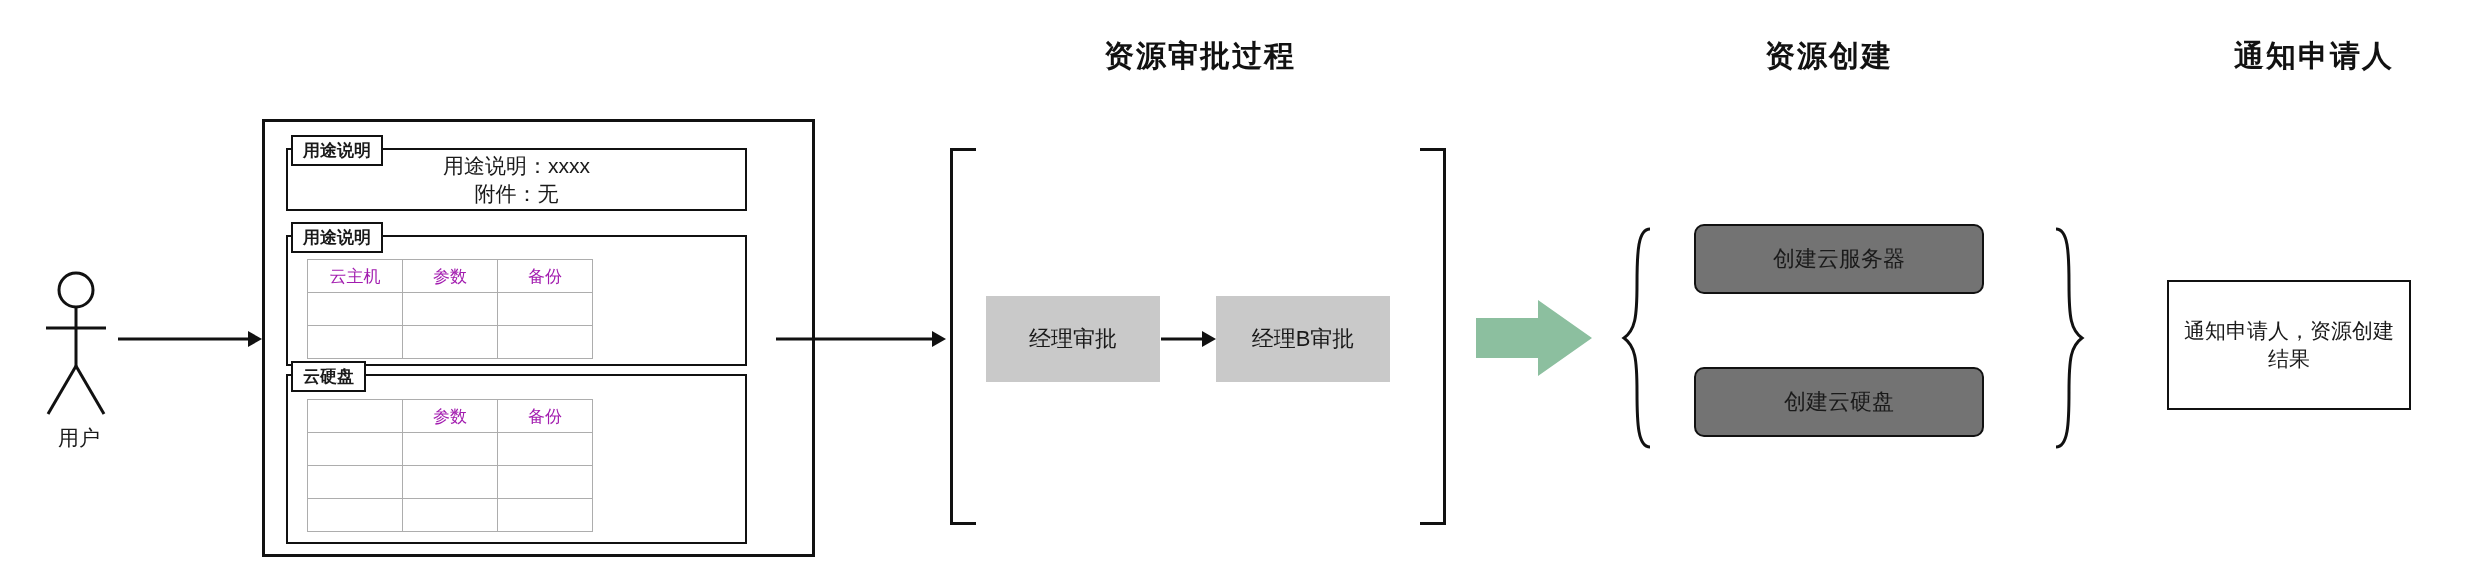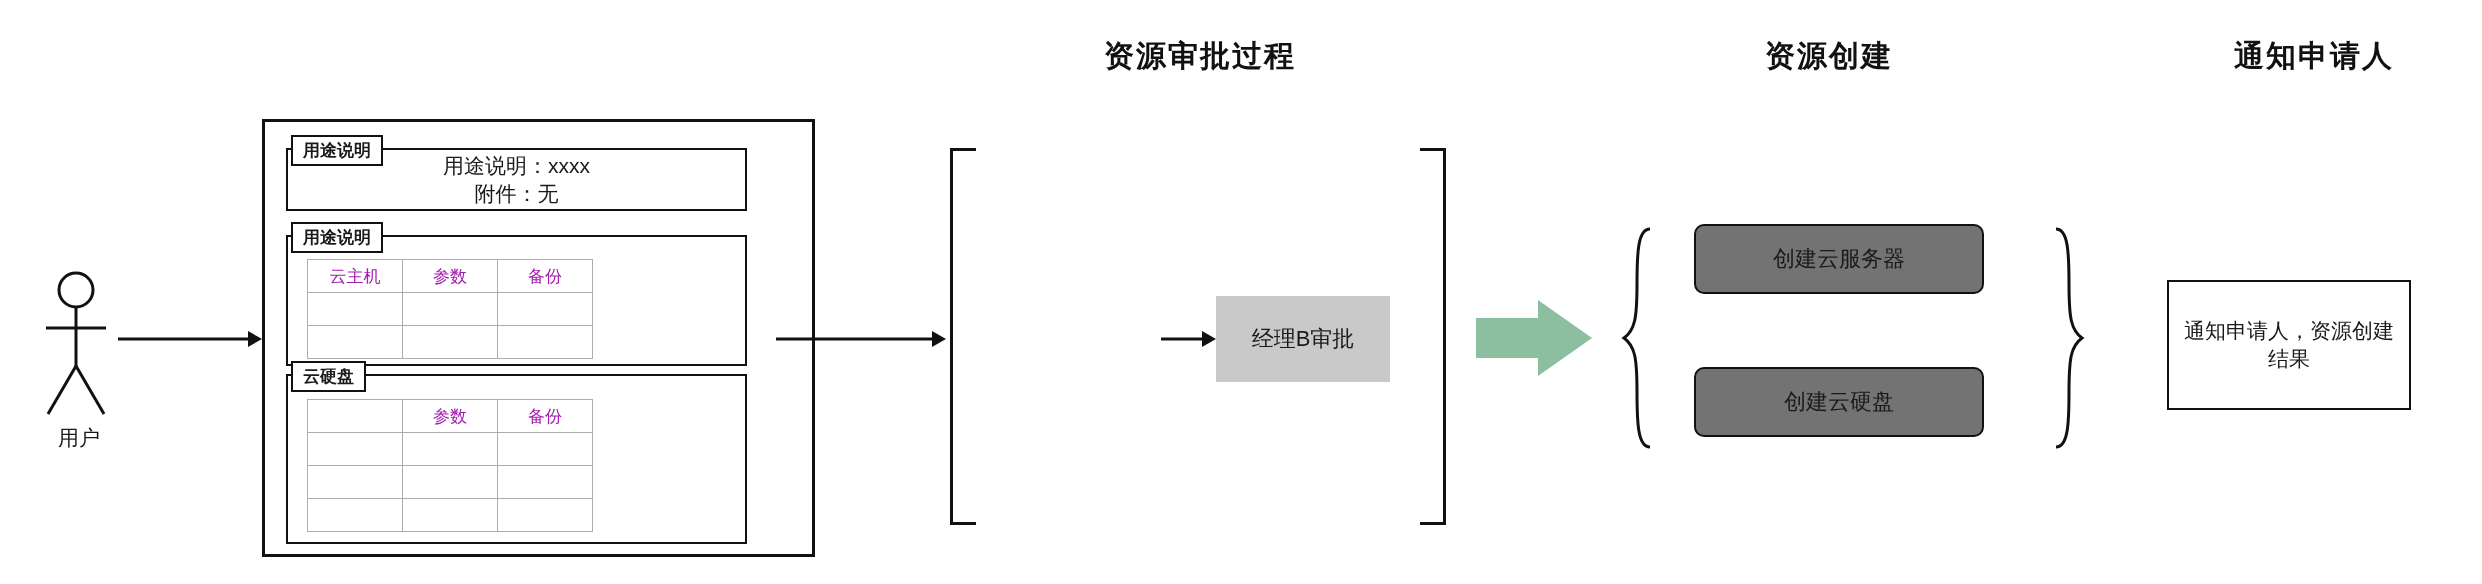--- a/index.html
+++ b/index.html
@@ -134,20 +134,21 @@
   </div>
 
   <svg class="abs" style="left:776px; top:326px;" width="172" height="26">
     <line x1="0" y1="13" x2="156" y2="13" stroke="#111" stroke-width="3"></line>
     <polygon points="156,5 170,13 156,21" fill="#111"></polygon>
   </svg>
 
   <div class="bracket left"></div>
   <div class="bracket right"></div>
 
+  <div class="proc-step step1">经理审批</div>
   <svg class="abs" style="left:1161px; top:326px;" width="56" height="26">
     <line x1="0" y1="13" x2="41" y2="13" stroke="#111" stroke-width="3"></line>
     <polygon points="41,5 55,13 41,21" fill="#111"></polygon>
   </svg>
   <div class="proc-step step2">经理B审批</div>
 
   <svg class="abs" style="left:1476px; top:300px;" width="116" height="76">
     <polygon points="0,18 62,18 62,0 116,38 62,76 62,58 0,58" fill="#8CBF9F"></polygon>
   </svg>
 

